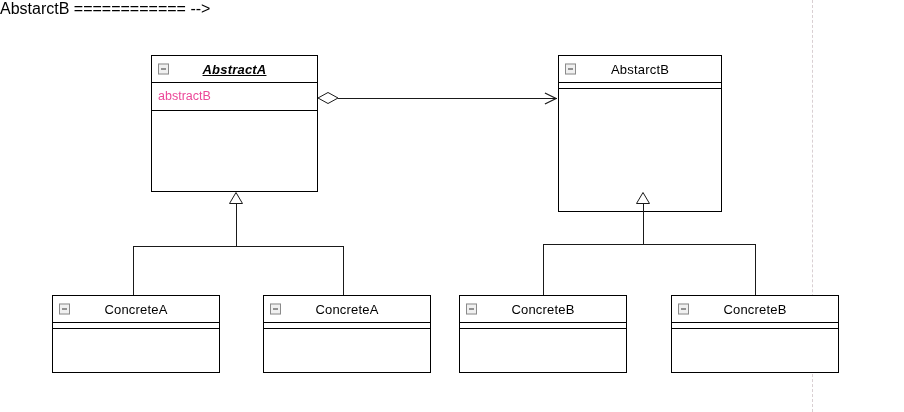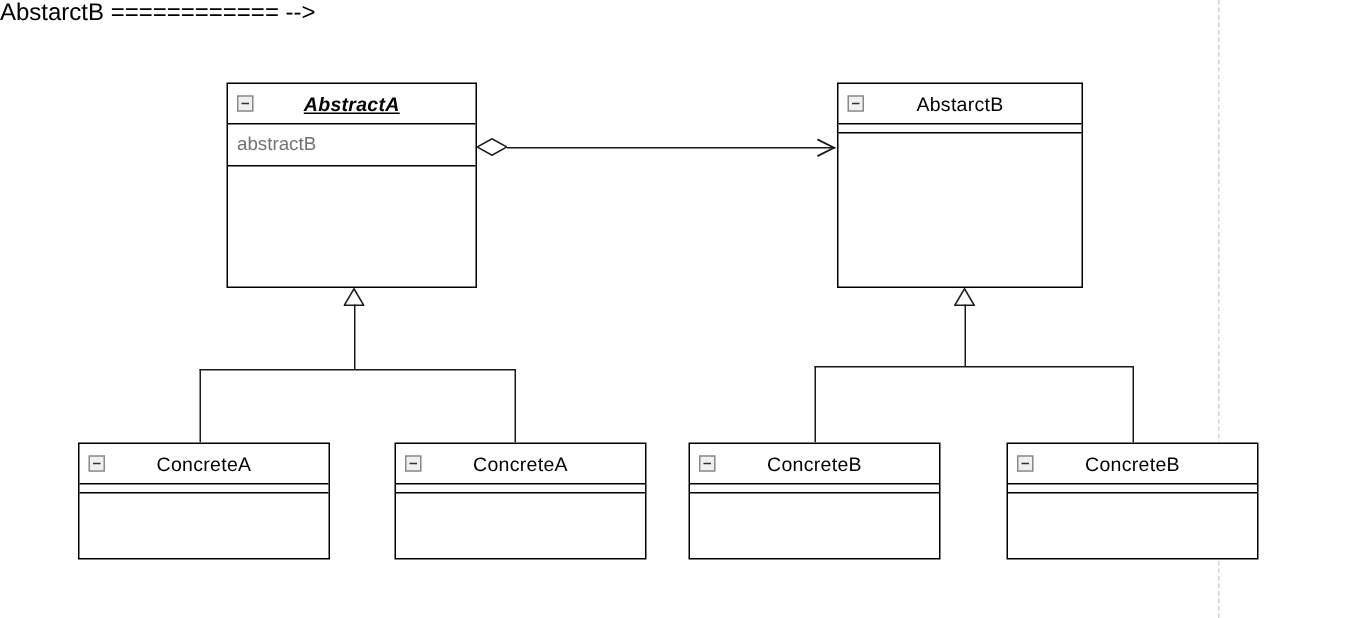--- a/index.html
+++ b/index.html
@@ -81,21 +81,21 @@
   .uml-attrs {
     box-sizing: border-box;
     border-bottom: 1px solid #000000;
     padding: 4px 0 4px 6px;
     min-height: 28px;
     display: flex;
     align-items: center;
   }
   .uml-attr-text {
     font-size: 12.5px;
-    color: #737373;
+    color: #ec4899;
     line-height: 1;
     white-space: nowrap;
   }
   
   .uml-strip {
     box-sizing: border-box;
     height: 6px;
     flex: 0 0 6px;
     border-bottom: 1px solid #000000;
   }
@@ -148,21 +148,21 @@
       <span class="minus-icon"></span>
       <span class="uml-title abstract">AbstractA</span>
     </div>
     <div class="uml-attrs">
       <span class="uml-attr-text">abstractB</span>
     </div>
     <div class="uml-body"></div>
   </div>
 
   
-  <div class="uml-class" style="left:558px; top:55px; width:164px; height:137px;">
+  <div class="uml-class" style="left:558px; top:55px; width:164px; height:157px;">
     <div class="uml-header">
       <span class="minus-icon"></span>
       <span class="uml-title">AbstarctB</span>
     </div>
     <div class="uml-strip"></div>
     <div class="uml-body"></div>
   </div>
 
    AbstarctB ============ --&gt;
   

